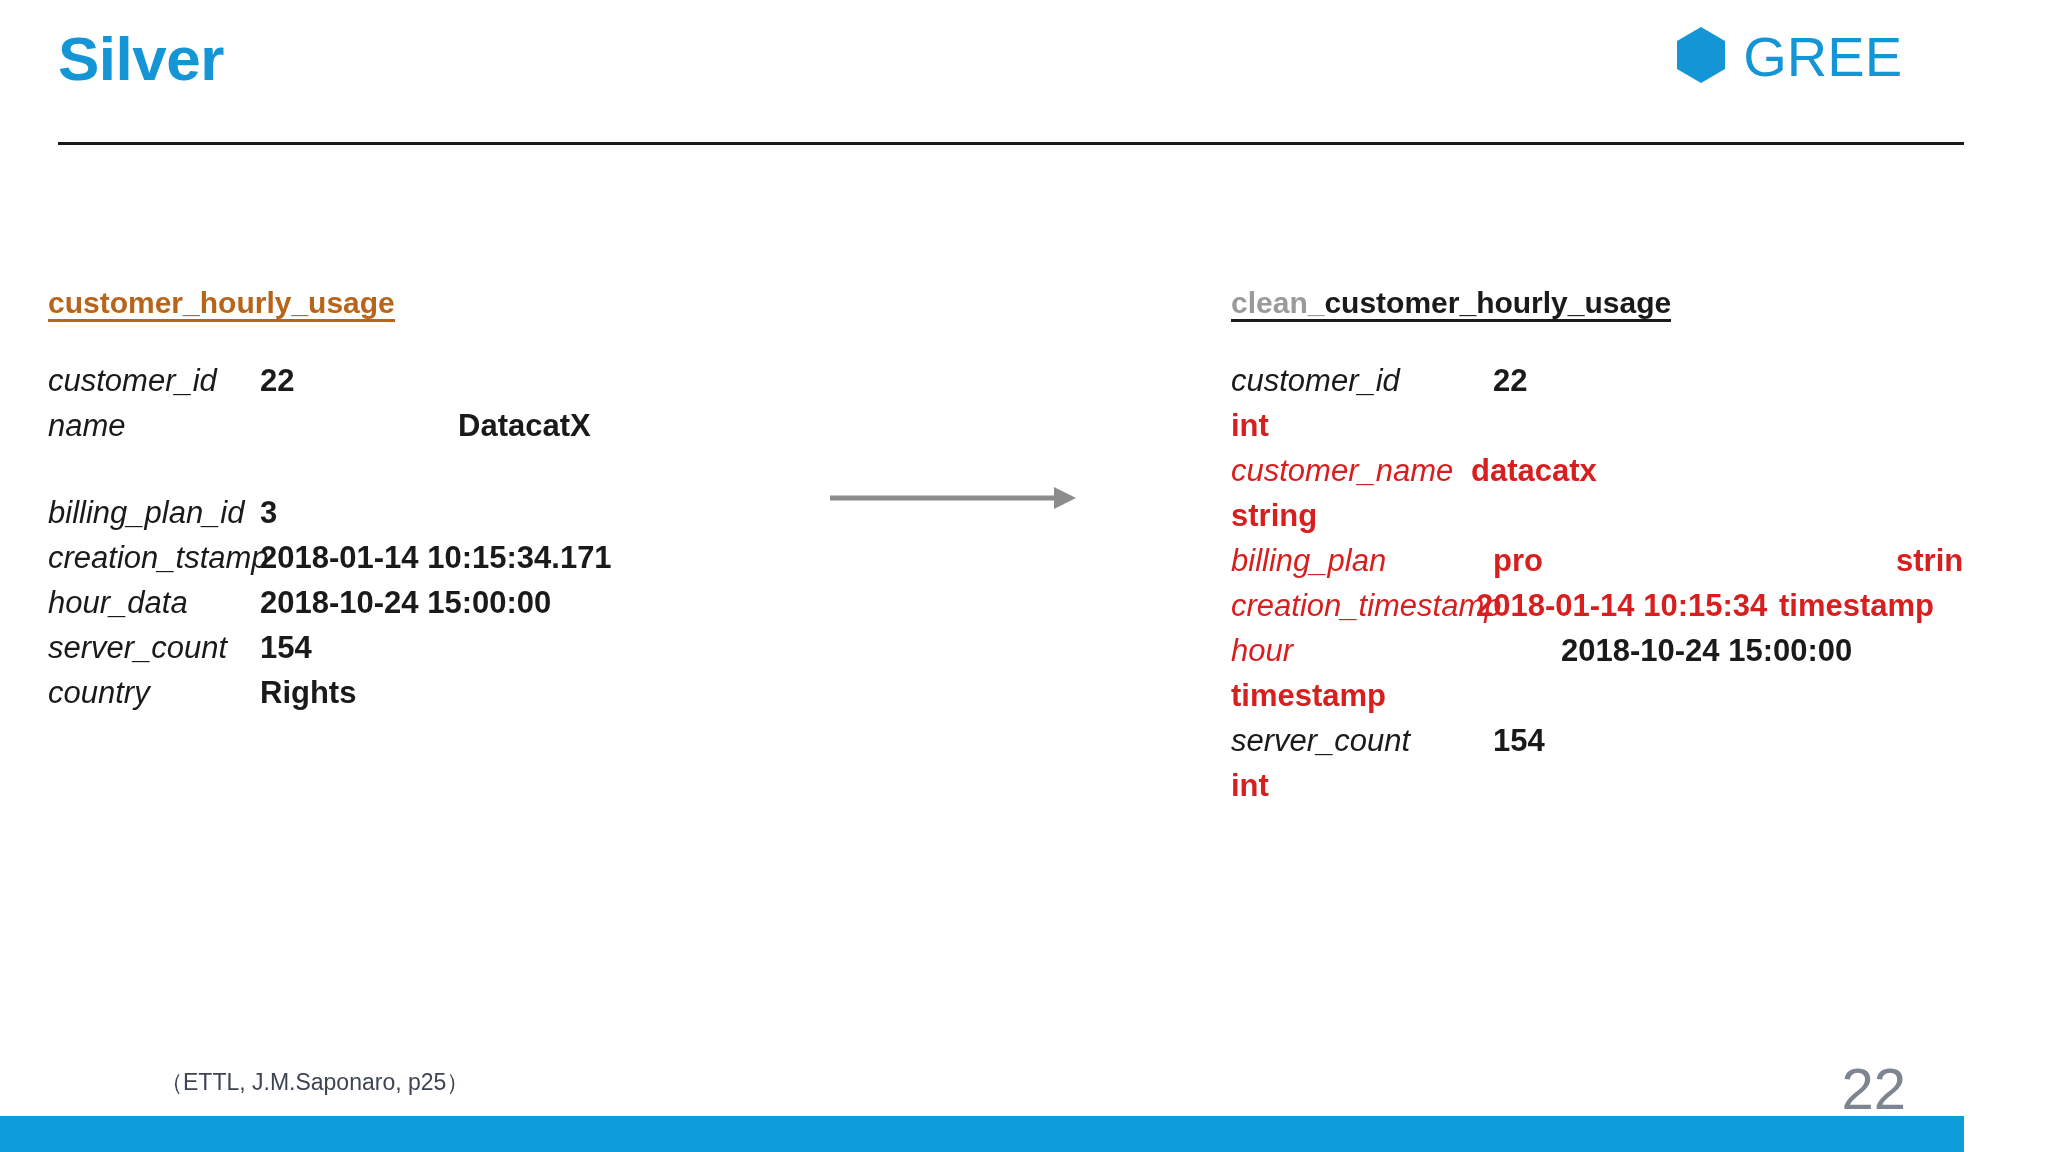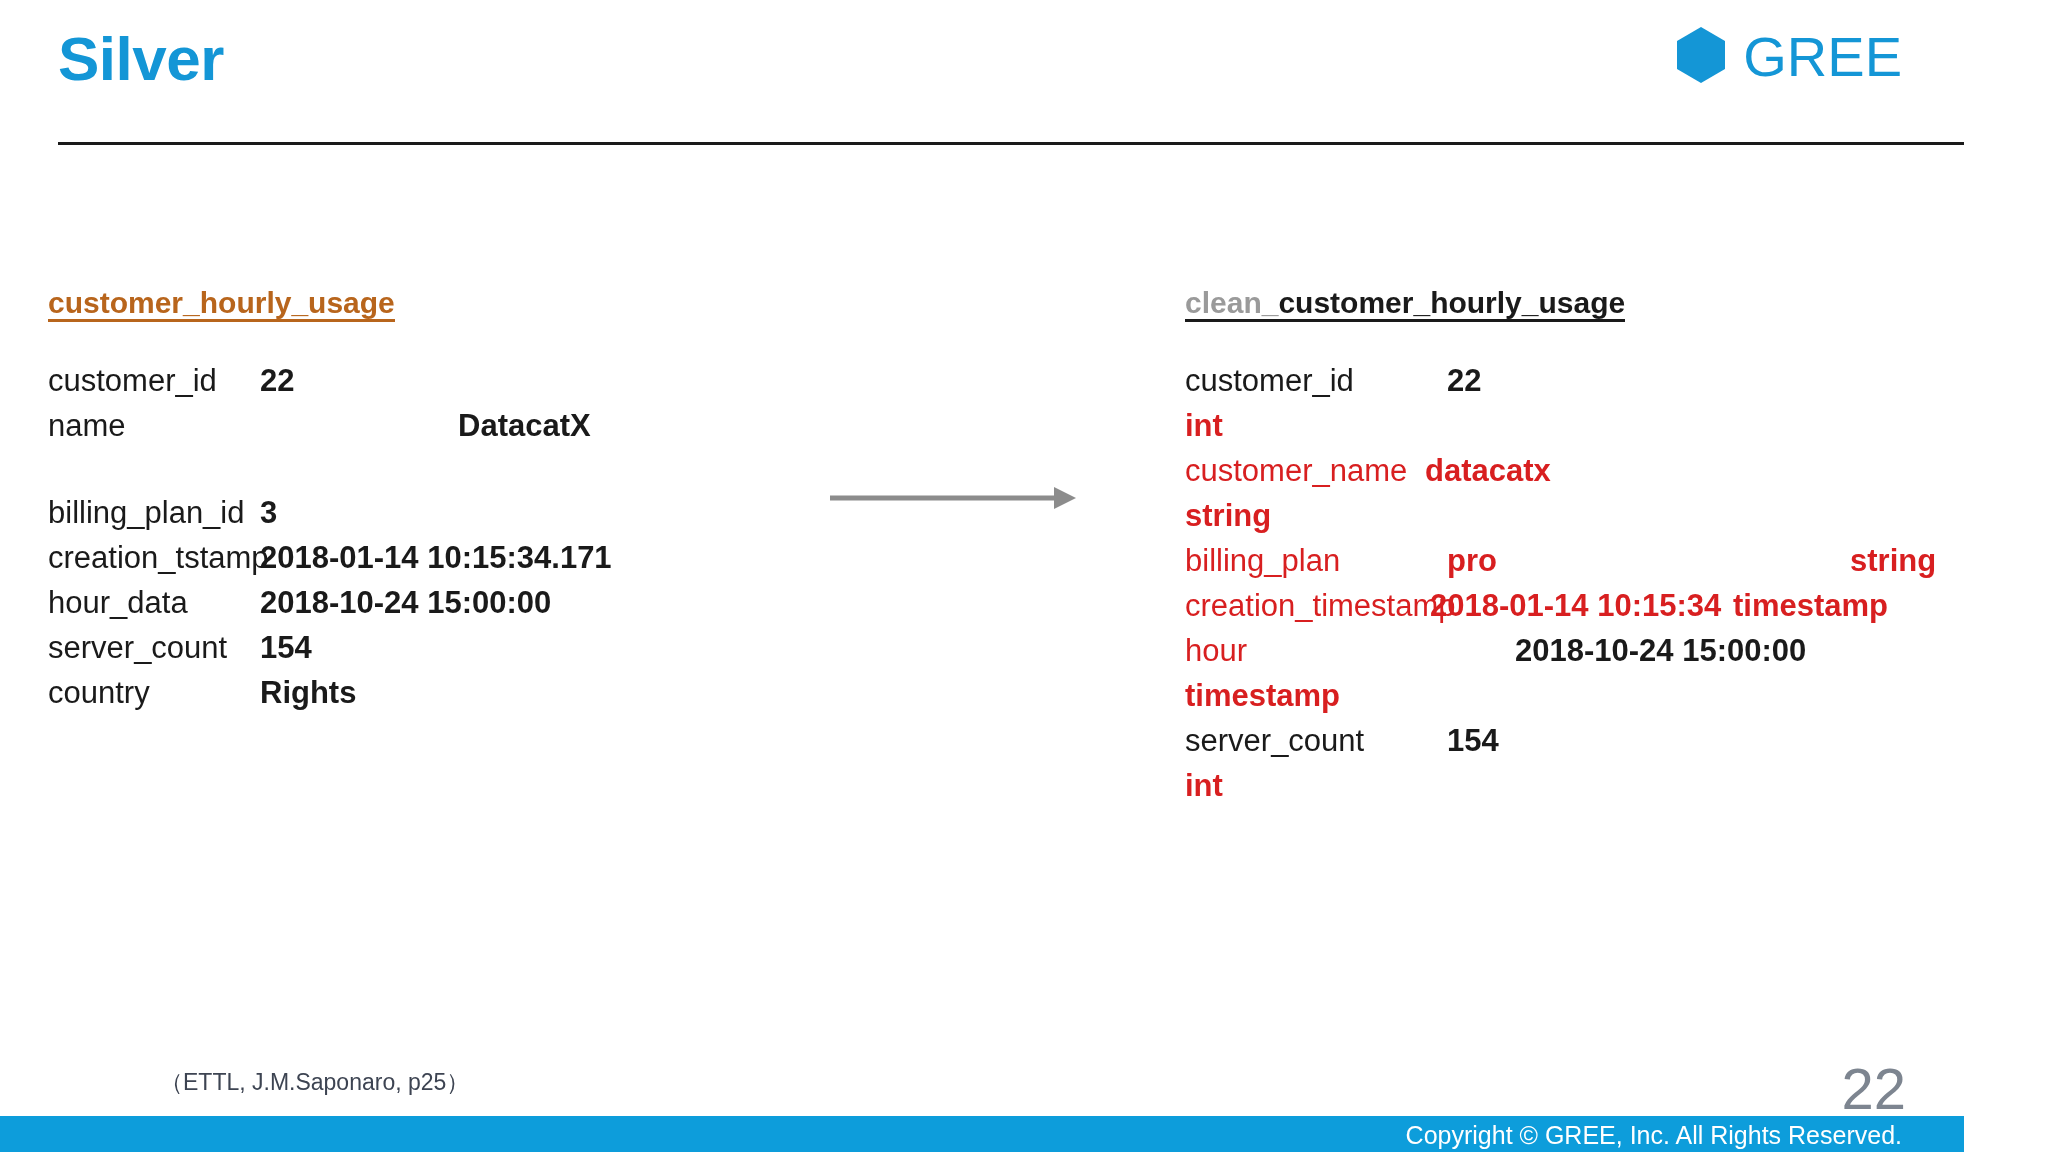--- a/index.html
+++ b/index.html
@@ -55,21 +55,21 @@
     height: 3px;
     background: #1a1a1a;
   }
 
   
   .panel {
     position: absolute;
     top: 286px;
   }
   .panel-left  { left: 48px;  width: 800px; }
-  .panel-right { left: 1185px; width: 815px; }
+  .panel-right { left: 1231px; width: 815px; }
 
   .panel-heading {
     font-size: 30px;
     font-weight: bold;
     line-height: 1.1;
     white-space: nowrap;
     display: inline-block;
     border-bottom: 3px solid currentColor;
     padding-bottom: 0;
   }
@@ -88,20 +88,21 @@
     font-size: 31px;
     line-height: 45px;
   }
   .field-row.gap { margin-top: 42px; }
 
   .f-label {
     position: absolute;
     left: 0;
     top: 0;
     font-weight: 400;
+    font-style: italic;
   }
   .f-value {
     position: absolute;
     top: 0;
     font-weight: bold;
   }
   .f-type {
     position: absolute;
     top: 0;
     font-weight: bold;
@@ -253,15 +254,14 @@
           <span class="f-label c-black">server_count</span>
           <span class="f-value c-black" style="left: 262px;">154</span>
         </div>
         <div class="type-line c-red">int</div>
       </div>
   </div>
 
   <div class="citation">（ETTL, J.M.Saponaro, p25）</div>
   <div class="page-number">22</div>
   <div class="copyright-bar"></div>
-  <div class="copyright-text">Copyright © GREE, Inc. All Rights Reserved.</div>
 
 </div>
 
 </body></html>

